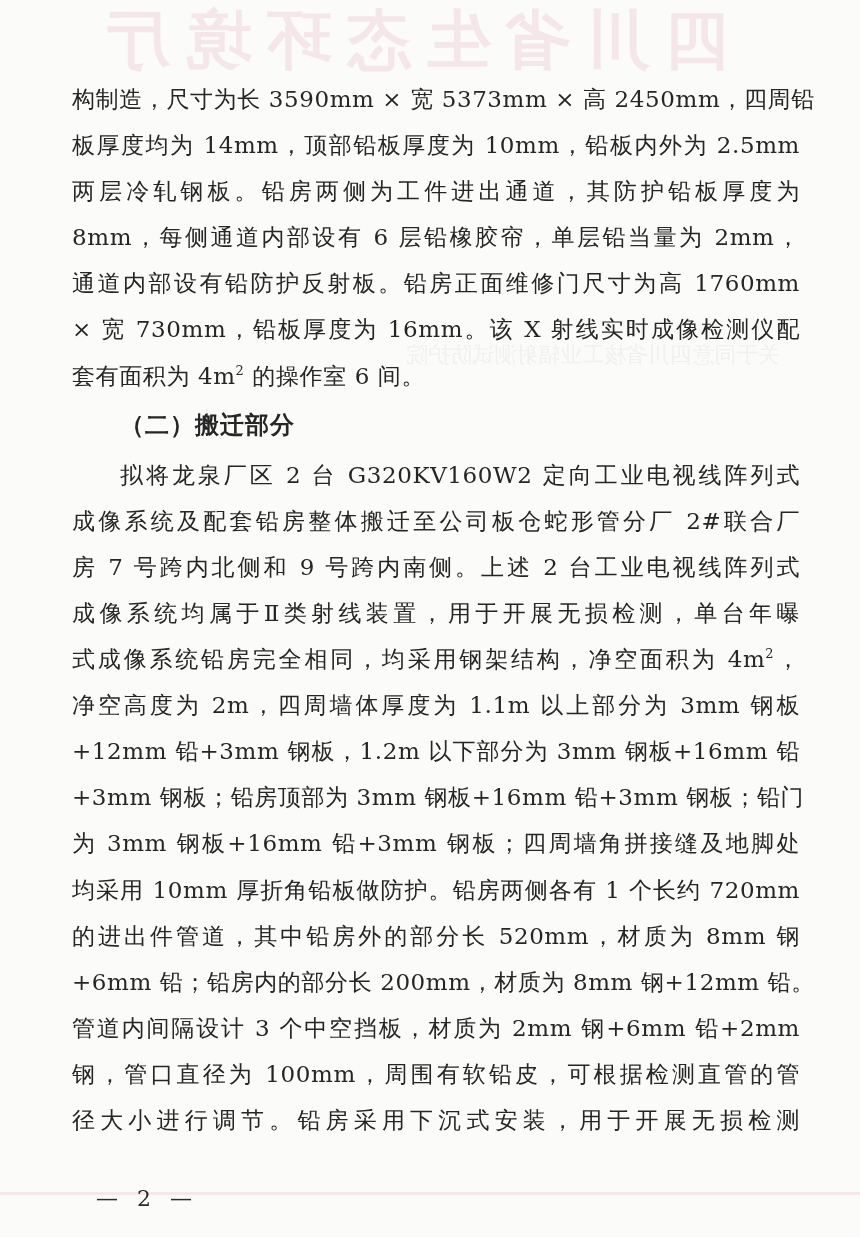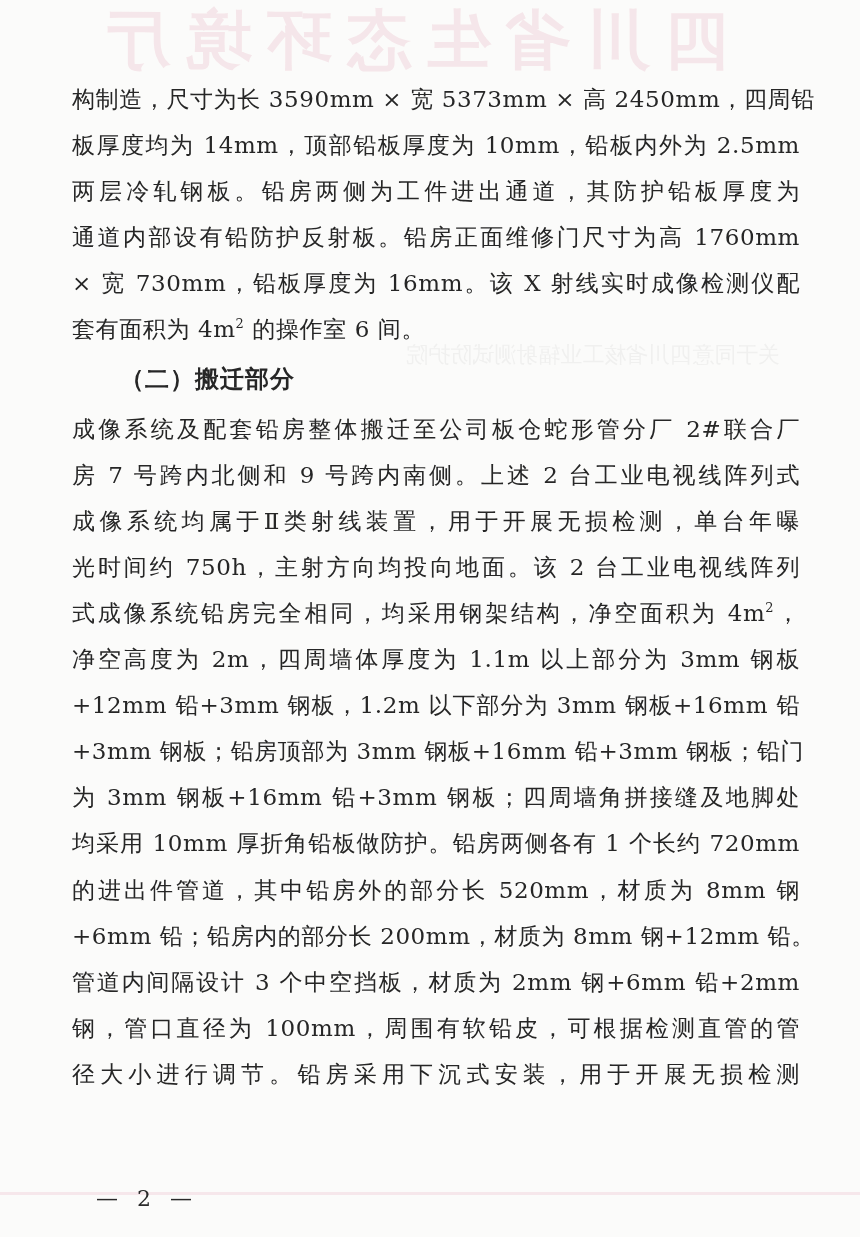--- a/index.html
+++ b/index.html
@@ -62,32 +62,33 @@
 <body>
 
 <div class="bleed">四川省生态环境厅</div>
 <div class="bleed2">关于同意四川省核工业辐射测试防护院</div>
 
 <div class="page">
   <div>
     <div class="line">构制造，尺寸为长 3590mm × 宽 5373mm × 高 2450mm，四周铅</div>
     <div class="line">板厚度均为 14mm，顶部铅板厚度为 10mm，铅板内外为 2.5mm</div>
     <div class="line">两层冷轧钢板。铅房两侧为工件进出通道，其防护铅板厚度为</div>
+    <div class="line">8mm，每侧通道内部设有 6 层铅橡胶帘，单层铅当量为 2mm，</div>
     <div class="line">通道内部设有铅防护反射板。铅房正面维修门尺寸为高 1760mm</div>
     <div class="line">× 宽 730mm，铅板厚度为 16mm。该 X 射线实时成像检测仪配</div>
     <div class="line last"><span>套有面积为 4m</span><sup>2</sup><span> 的操作室 6 间。</span></div>
   </div>
 
   <div class="heading">（二）搬迁部分</div>
 
   <div>
+    <div class="line indent">拟将龙泉厂区 2 台 G320KV160W2 定向工业电视线阵列式</div>
     <div class="line">成像系统及配套铅房整体搬迁至公司板仓蛇形管分厂 2#联合厂</div>
     <div class="line">房 7 号跨内北侧和 9 号跨内南侧。上述 2 台工业电视线阵列式</div>
     <div class="line">成像系统均属于Ⅱ类射线装置，用于开展无损检测，单台年曝</div>
-    <div class="line">光时间约 750h，主射方向均投向地面。该 2 台工业电视线阵列</div>
     <div class="line"><span>式成像系统铅房完全相同，均采用钢架结构，净空面积为 4m</span><sup>2</sup><span>，</span></div>
     <div class="line">净空高度为 2m，四周墙体厚度为 1.1m 以上部分为 3mm 钢板</div>
     <div class="line">+12mm 铅+3mm 钢板，1.2m 以下部分为 3mm 钢板+16mm 铅</div>
     <div class="line">+3mm 钢板；铅房顶部为 3mm 钢板+16mm 铅+3mm 钢板；铅门</div>
     <div class="line">为 3mm 钢板+16mm 铅+3mm 钢板；四周墙角拼接缝及地脚处</div>
     <div class="line">均采用 10mm 厚折角铅板做防护。铅房两侧各有 1 个长约 720mm</div>
     <div class="line">的进出件管道，其中铅房外的部分长 520mm，材质为 8mm 钢</div>
     <div class="line">+6mm 铅；铅房内的部分长 200mm，材质为 8mm 钢+12mm 铅。</div>
     <div class="line">管道内间隔设计 3 个中空挡板，材质为 2mm 钢+6mm 铅+2mm</div>
     <div class="line">钢，管口直径为 100mm，周围有软铅皮，可根据检测直管的管</div>

